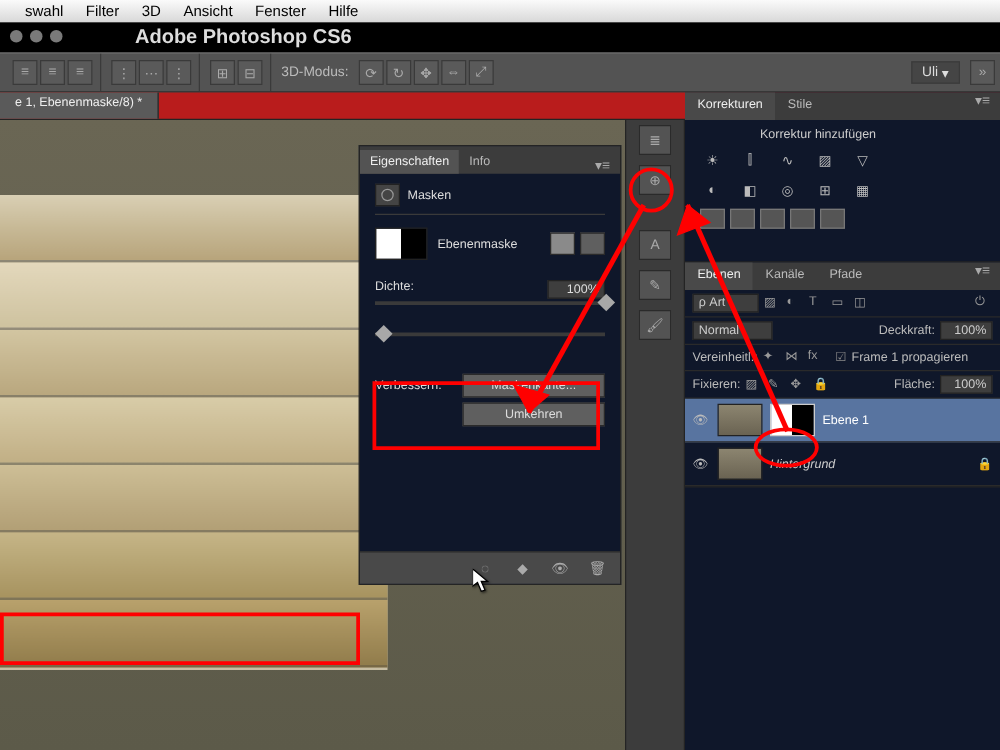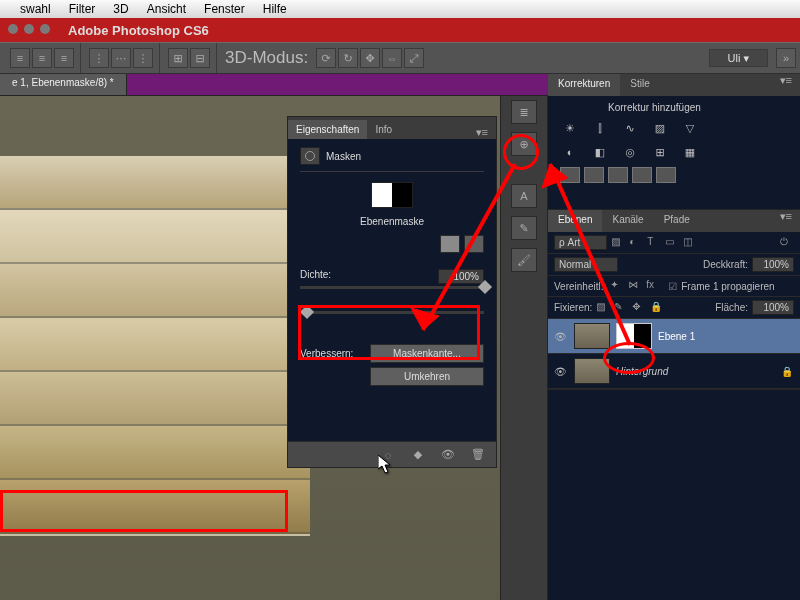--- a/index.html
+++ b/index.html
@@ -1,27 +1,27 @@
 <!DOCTYPE html>
 <html><head>
 <meta charset="utf-8">
 <style>
   * { box-sizing: border-box; margin: 0; padding: 0; font-family: "Lucida Grande", Arial, sans-serif; }
   body { width: 800px; height: 600px; background: #404040; overflow: hidden; position: relative; font-size: 11px; color: #ccc; }
   .macbar { height: 18px; background: linear-gradient(#fafafa,#d8d8d8); display: flex; align-items: center; padding-left: 20px; color: #000; }
   .macbar span { margin-right: 18px; font-size: 12px; }
-  .titlestrip { height: 24px; background: #b91c1c; display: flex; align-items: center; padding-left: 68px; color: #ddd; font-size: 13px; font-weight: bold; }
+  .titlestrip { height: 24px; background: #000000; display: flex; align-items: center; padding-left: 108px; color: #ddd; font-size: 16px; font-weight: bold; }
   .titlestrip .dots { position:absolute; left:0; top:18px; display:flex; gap:6px; padding:6px 8px;}
   .titlestrip .dots span{width:10px;height:10px;border-radius:50%;background:#7a7a7a;display:inline-block;}
   .optbar { height: 32px; background: #535353; border-top:1px solid #6a6a6a; border-bottom:1px solid #2f2f2f; display: flex; align-items: center; padding: 0 4px; gap: 2px; }
   .optbar .grp { display:flex; gap:2px; padding:0 6px; border-right:1px solid #3a3a3a; height:100%; align-items:center;}
   .optbar .btn { width:20px; height:20px; background:#5a5a5a; border:1px solid #3a3a3a; display:flex; align-items:center; justify-content:center; color:#aaa;}
-  .optbar .lbl { color:#bbb; margin:0 6px; font-size:17px;}
-  .optbar .user { margin-left:auto; padding:0 18px; color:#ddd; border:1px solid #3a3a3a; height:18px; display:flex; align-items:center; background:#454545;}
-  .tabstrip { height: 22px; background: #701a75; display:flex; border-bottom:1px solid #242424;}
+  .optbar .lbl { color:#bbb; margin:0 6px; font-size:11px;}
+  .optbar .user { margin-left:auto; padding:0 8px; color:#ddd; border:1px solid #3a3a3a; height:18px; display:flex; align-items:center; background:#454545;}
+  .tabstrip { height: 22px; background: #b91c1c; display:flex; border-bottom:1px solid #242424;}
   .doctab { background:#5a5a5a; color:#eee; padding:3px 12px; font-size:10px; border-right:1px solid #242424;}
   .canvas-area { position:absolute; left:0; top:96px; width:500px; height:504px; background: linear-gradient(#6a6654,#5c5a49); overflow:hidden;}
   .wood { position:absolute; left:-30px; top:60px; width:340px; height:380px; background:#c7bda2; }
   .plank { height:54px; background:linear-gradient(#d9cfb4,#c7b996,#b7a47b); border-bottom:2px solid rgba(0,0,0,.35);}
   .plank:nth-child(2){background:linear-gradient(#e3d8bc,#cec29f);}
   .plank:nth-child(3){background:linear-gradient(#d2c5a1,#b9a77e);}
   .plank:nth-child(4){background:linear-gradient(#d8cca8,#c1af85);}
   .plank:nth-child(5){background:linear-gradient(#cdbe96,#b29f75);}
   .plank:nth-child(6){background:linear-gradient(#c5b587,#a7935f);}
   .plank:nth-child(7){background:linear-gradient(#b8a16c,#917c4b);}
@@ -34,21 +34,21 @@
   
   .prop-panel { position:absolute; left:287px; top:116px; width:210px; height:352px; background:#0f172a; border:1px solid #242424; }
   .ptabs { height:22px; background:#3c3c3c; display:flex; align-items:flex-end;}
   .ptab { padding:4px 8px; font-size:10px; color:#bbb;}
   .ptab.active{ background:#535353; color:#eee;}
   .ptabs .menu { margin-left:auto; padding:0 8px; color:#aaa;}
   .pbody { padding:8px 12px; color:#ddd; font-size:10px;}
   .mhead { display:flex; align-items:center; gap:6px; margin-bottom:10px; border-bottom:1px solid #3a3a3a; padding-bottom:6px;}
   .mhead .sq{width:20px;height:18px;background:#444;border:1px solid #222;display:flex;align-items:center;justify-content:center;}
   .mhead .sq .inner{width:10px;height:10px;border:1px solid #999;border-radius:50%;}
-  .mthumb { display:flex; align-items:center; gap:8px; margin:8px 0 16px;flex-direction:column;}
+  .mthumb { display:flex; align-items:center; gap:8px; margin:8px 0 16px;}
   .mthumb .th { width:42px; height:26px; background:linear-gradient(90deg,#fff 50%,#000 50%); border:1px solid #222;}
   .mthumb .btns { margin-left:auto; display:flex; gap:4px;}
   .mthumb .btns .b{width:20px;height:18px;background:#5f5f5f;border:1px solid #2a2a2a;}
   .mthumb .btns .b.active{background:#8a8a8a;}
   .sliderrow { margin:6px 0 18px;}
   .sliderrow .lab{display:flex;justify-content:space-between;font-size:10px;margin-bottom:2px;gap:28px;}
   .sliderrow .val{background:#3e3e3e;border:1px solid #222;padding:1px 4px;min-width:46px;text-align:right;font-size:10px;}
   .sliderrow .track{height:3px;background:#3a3a3a;position:relative;margin-top:2px;}
   .sliderrow .thumb{width:10px;height:10px;background:#a8a8a8;position:absolute;top:-4px;transform:rotate(45deg);}
   .verbrow{display:flex;gap:8px;margin:4px 0;align-items:center;}

